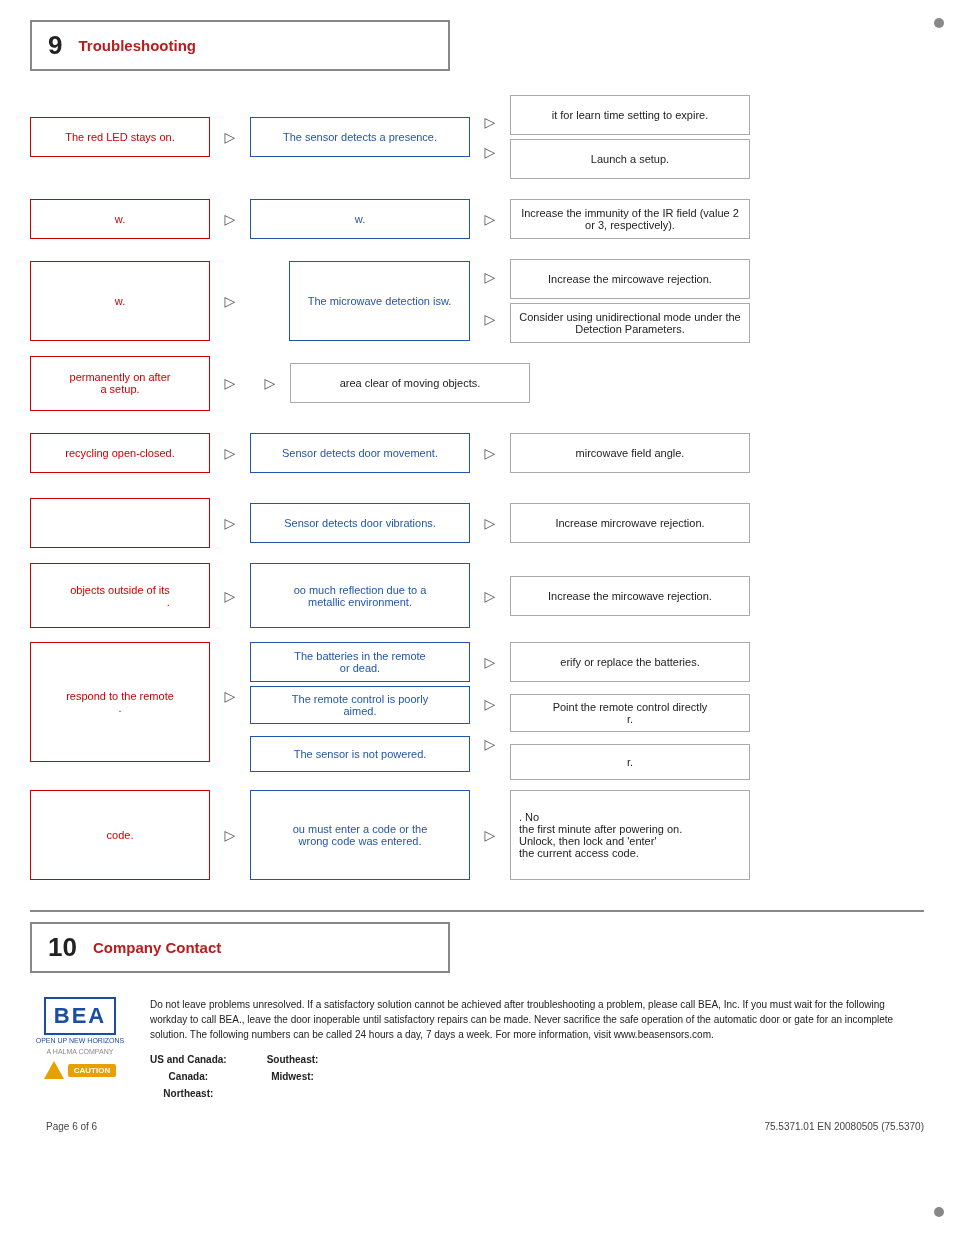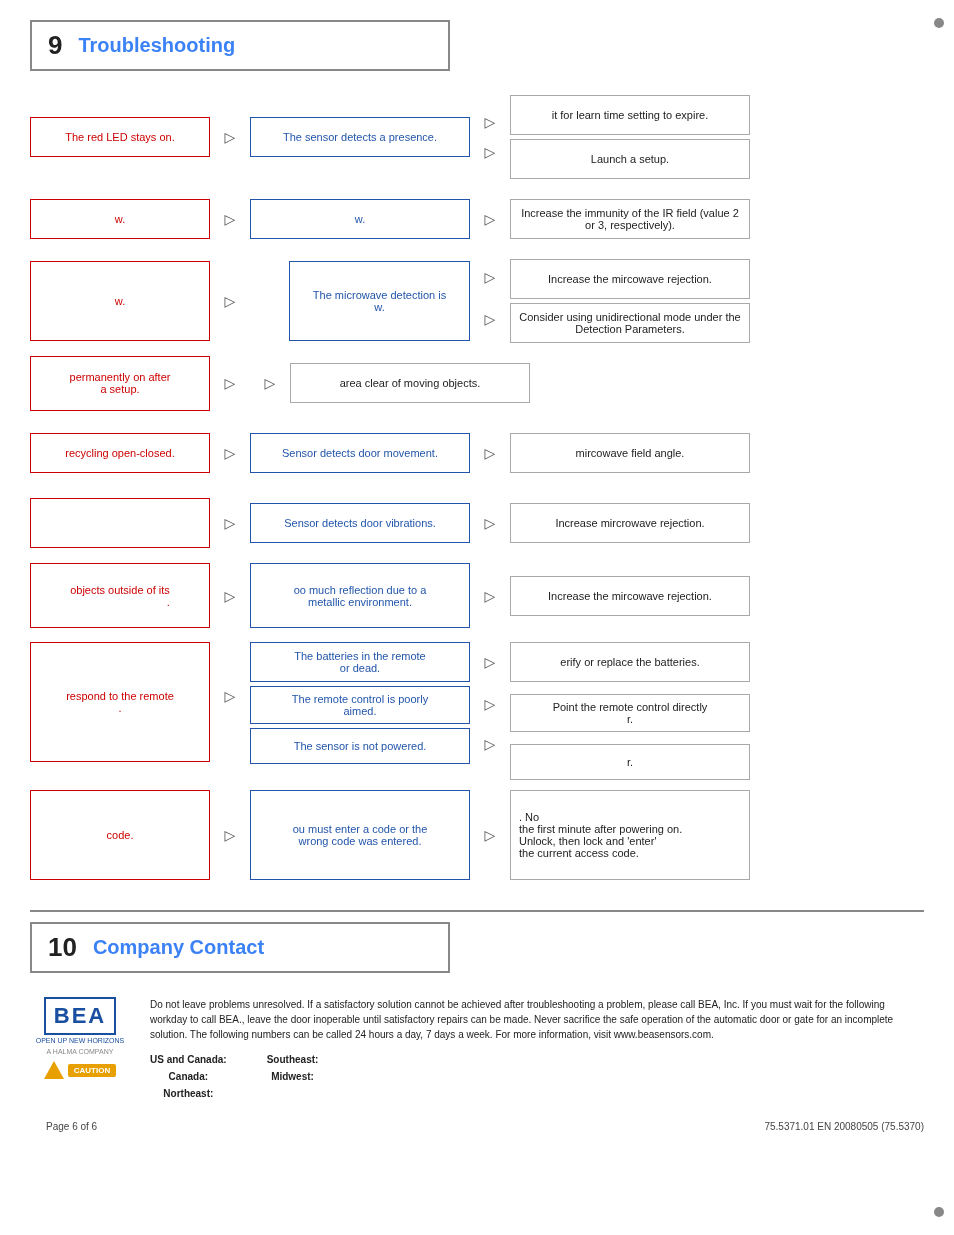--- a/index.html
+++ b/index.html
@@ -26,23 +26,23 @@
       width: 420px;
       background: #fff;
     }
     .section-number {
       font-size: 26px;
       font-weight: bold;
       margin-right: 16px;
       color: #222;
     }
     .section-title {
-      font-size: 20px;
+      font-size: 15px;
       font-weight: bold;
-      color: #3b82f6;
+      color: #b91c1c;
     }
     .troubleshoot-grid {
       width: 100%;
       margin-bottom: 30px;
     }
     .ts-row {
       display: flex;
       align-items: stretch;
       margin-bottom: 10px;
       min-height: 60px;
@@ -260,21 +260,21 @@
     <div class="ts-row">
       <div class="ts-col col-left">
         <div class="box box-red" style="min-height:80px;">
           <span class="text-red">w.</span>
         </div>
       </div>
       <div class="arrow-col">
           <span class="arrow"></span>
         </div>
       <div class="ts-col col-mid">
-        <div class="box" style="border-color:#2255aa;min-height:80px;flex-direction:column;margin-left:39px;">
+        <div class="box" style="border-color:#2255aa;min-height:80px;flex-direction:row;margin-left:39px;">
           <span class="text-blue">The microwave detection is</span>
           <span class="text-blue">w.</span>
         </div>
       </div>
       <div class="arrow-col" style="align-items:flex-start;padding-top:10px;">
         <div style="display:flex;flex-direction:column;gap:26px;">
           <span class="arrow"></span>
           <span class="arrow"></span>
         </div>
       </div>
@@ -390,21 +390,21 @@
       <div class="arrow-col" style="padding-top:50px;">
           <span class="arrow"></span>
         </div>
       <div class="multi-mid" style="padding-top:4px;">
         <div class="box" style="border-color:#2255aa;min-height:40px;">
           <span class="text-blue">The batteries in the remote<br>or dead.</span>
         </div>
         <div class="box" style="border-color:#2255aa;min-height:36px;">
           <span class="text-blue">The remote control is poorly<br>aimed.</span>
         </div>
-        <div class="box" style="border-color:#2255aa;min-height:36px;">
+        <div class="box" style="border-color:#2255aa;min-height:36px;margin-top:8px;">
           <span class="text-blue">The sensor is not powered.</span>
         </div>
       </div>
       <div style="display:flex;flex-direction:column;gap:4px;padding-top:4px;width:40px;">
         <div style="height:40px;display:flex;align-items:center;justify-content:center;">
             <span class="arrow"></span>
           </div>
         <div style="height:36px;display:flex;align-items:center;justify-content:center;">
             <span class="arrow"></span>
           </div>

